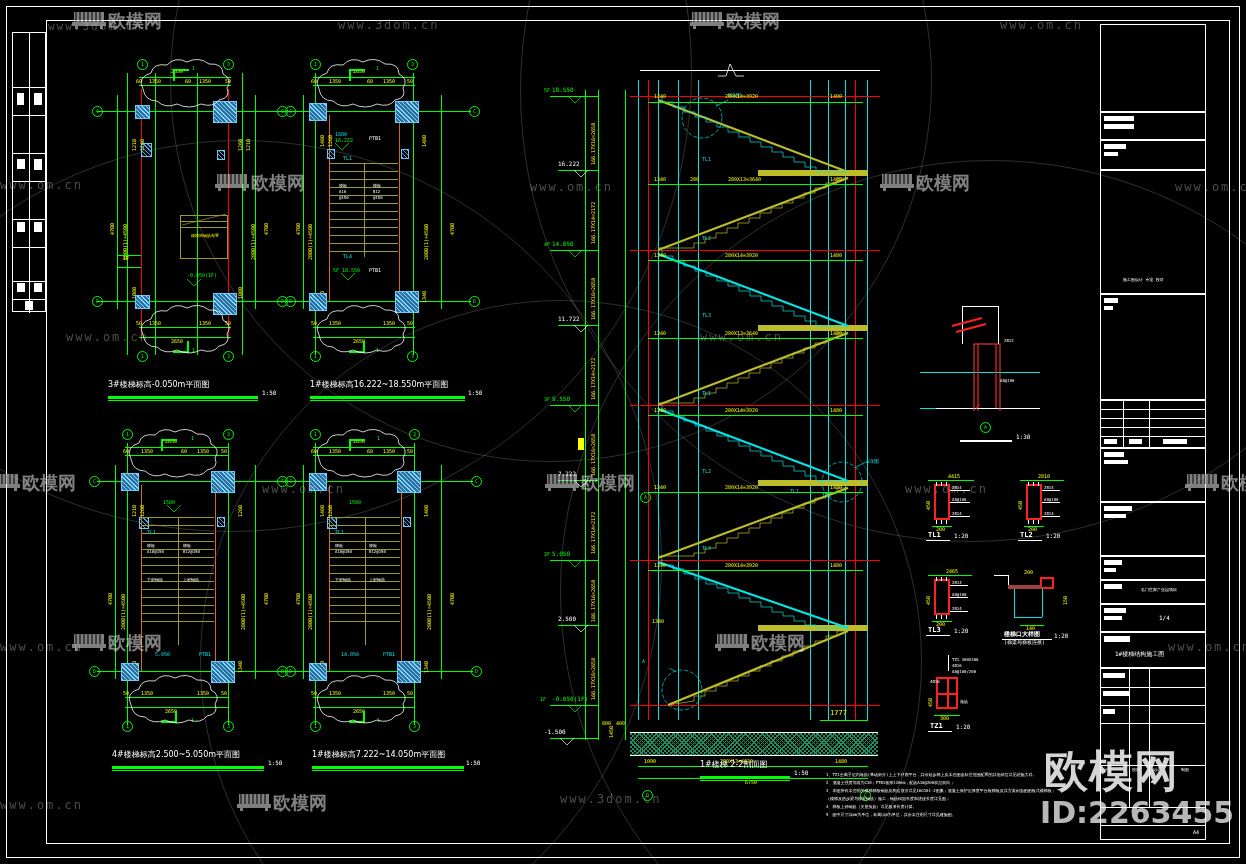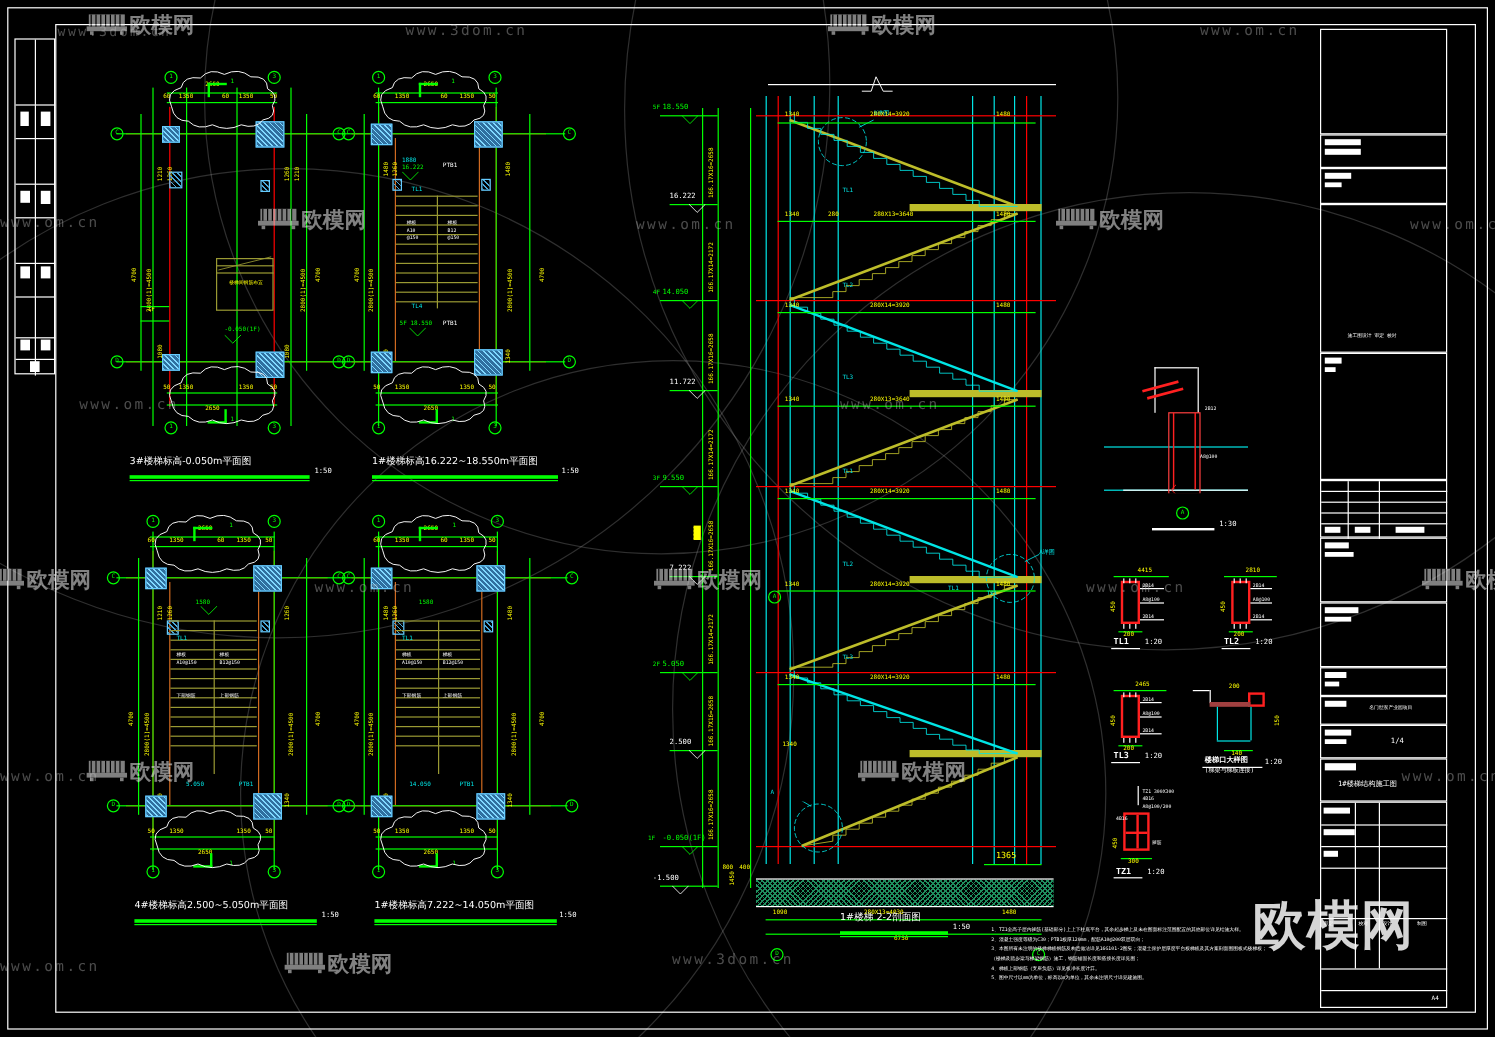--- a/index.html
+++ b/index.html
@@ -670,21 +670,21 @@
     <div class="t" style="left:195px;top:502px;">280X14=3920</div>
     <div class="t" style="left:300px;top:502px;">1480</div>
     <div class="t" style="left:122px;top:558px;">1340</div>
 
     <div class="ln wht lnh" style="left:110px;top:10px;width:240px;"></div>
     <svg class="abs" style="left:188px;top:2px;" width="26" height="16">
       <path d="M0,14 L8,14 L12,2 L18,14 L26,14" stroke="#ffffff" stroke-width="0.8" fill="none"></path>
     </svg>
 
     <div class="ground" style="left:100px;top:672px;width:248px;height:22px;"></div>
-    <div class="t" style="left:300px;top:650px;font-size:7px;">1365</div>
+    <div class="t" style="left:300px;top:650px;font-size:7px;">1777</div>
     <div class="ln lnh" style="left:290px;top:660px;width:48px;"></div>
 
     <div class="ln lnh" style="left:108px;top:706px;width:230px;"></div>
     <div class="ln lnh" style="left:108px;top:718px;width:230px;"></div>
     <div class="t" style="left:114px;top:698px;">1090</div>
     <div class="t" style="left:190px;top:698px;">280X13=4030</div>
     <div class="t" style="left:305px;top:698px;">1480</div>
     <div class="t" style="left:215px;top:719px;">6750</div>
 
     <div class="bub" style="left:112px;top:730px;">D</div>
@@ -1029,14 +1029,15 @@
   <div class="wmurl" style="left:700px;top:330px;font-size:12px;">www.om.cn</div>
   <div class="wmurl" style="left:262px;top:482px;font-size:12px;">www.om.cn</div>
   <div class="wmurl" style="left:905px;top:482px;font-size:12px;">www.om.cn</div>
   <div class="wmurl" style="left:1168px;top:640px;font-size:12px;">www.om.cn</div>
   <div class="wmurl" style="left:0px;top:640px;font-size:12px;">www.om.cn</div>
   <div class="wmurl" style="left:560px;top:792px;font-size:12px;">www.3dom.cn</div>
   <div class="wmurl" style="left:0px;top:798px;font-size:12px;">www.om.cn</div>
   <div class="wmurl" style="left:48px;top:20px;font-size:11px;">www.3dom.cn</div>
 
   <div class="wm" style="left:1044px;top:742px;font-size:44px;letter-spacing:1px;color:rgba(250,250,250,.85);">欧模网</div>
+  <div class="wm" style="left:1040px;top:795px;font-size:30px;color:rgba(235,235,235,.78);">ID:2263455</div>
 
 </div>
 
 </body></html>

